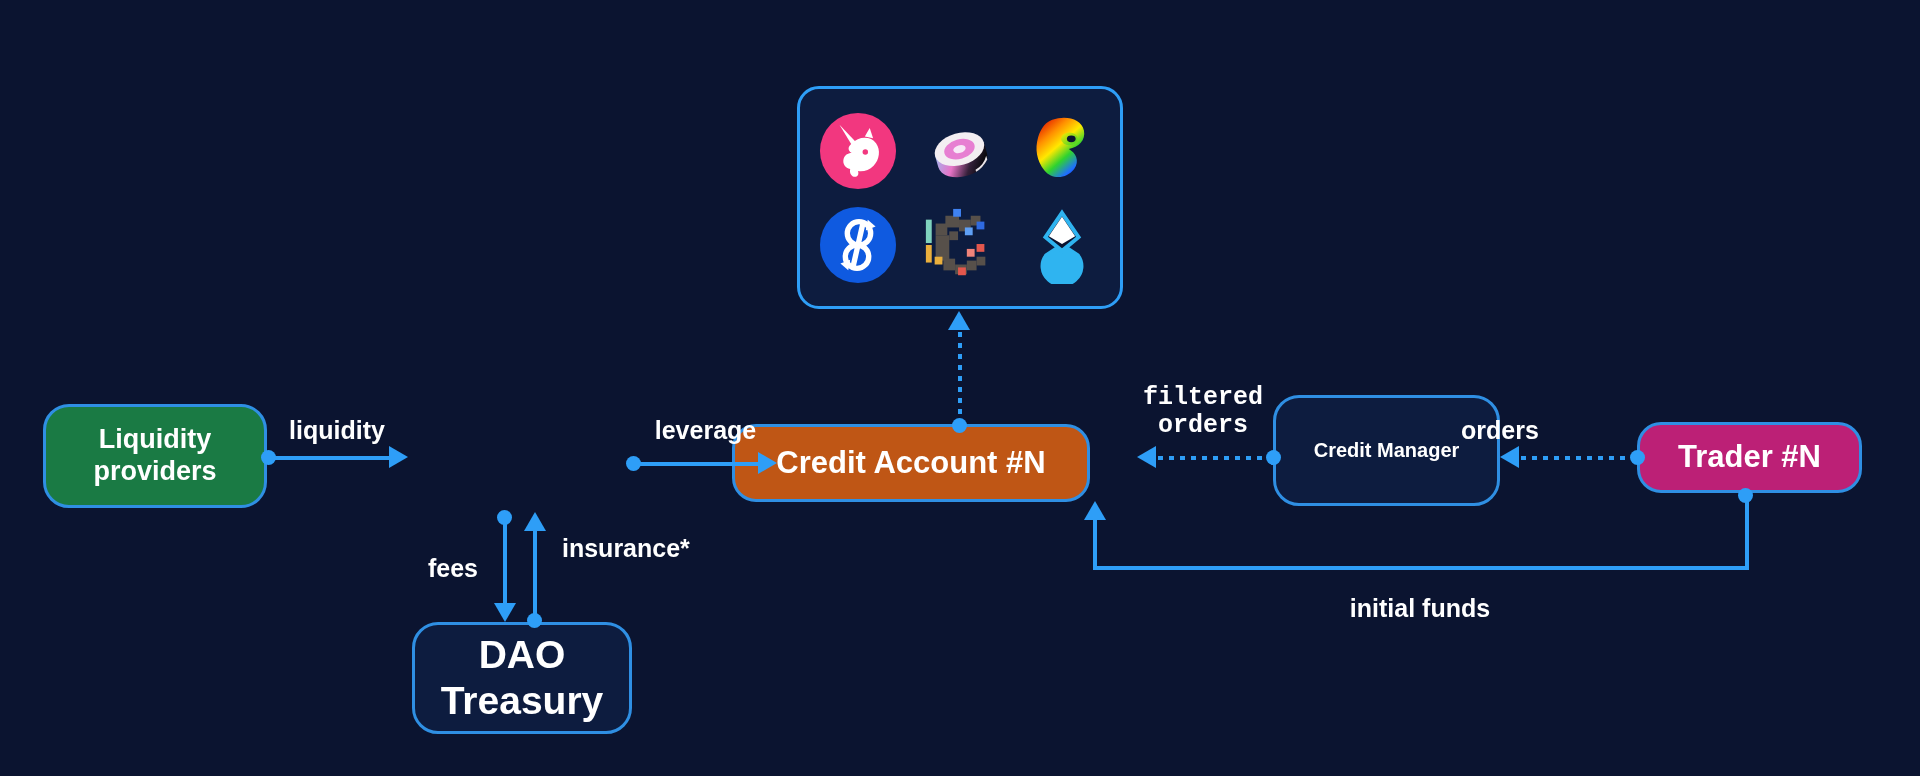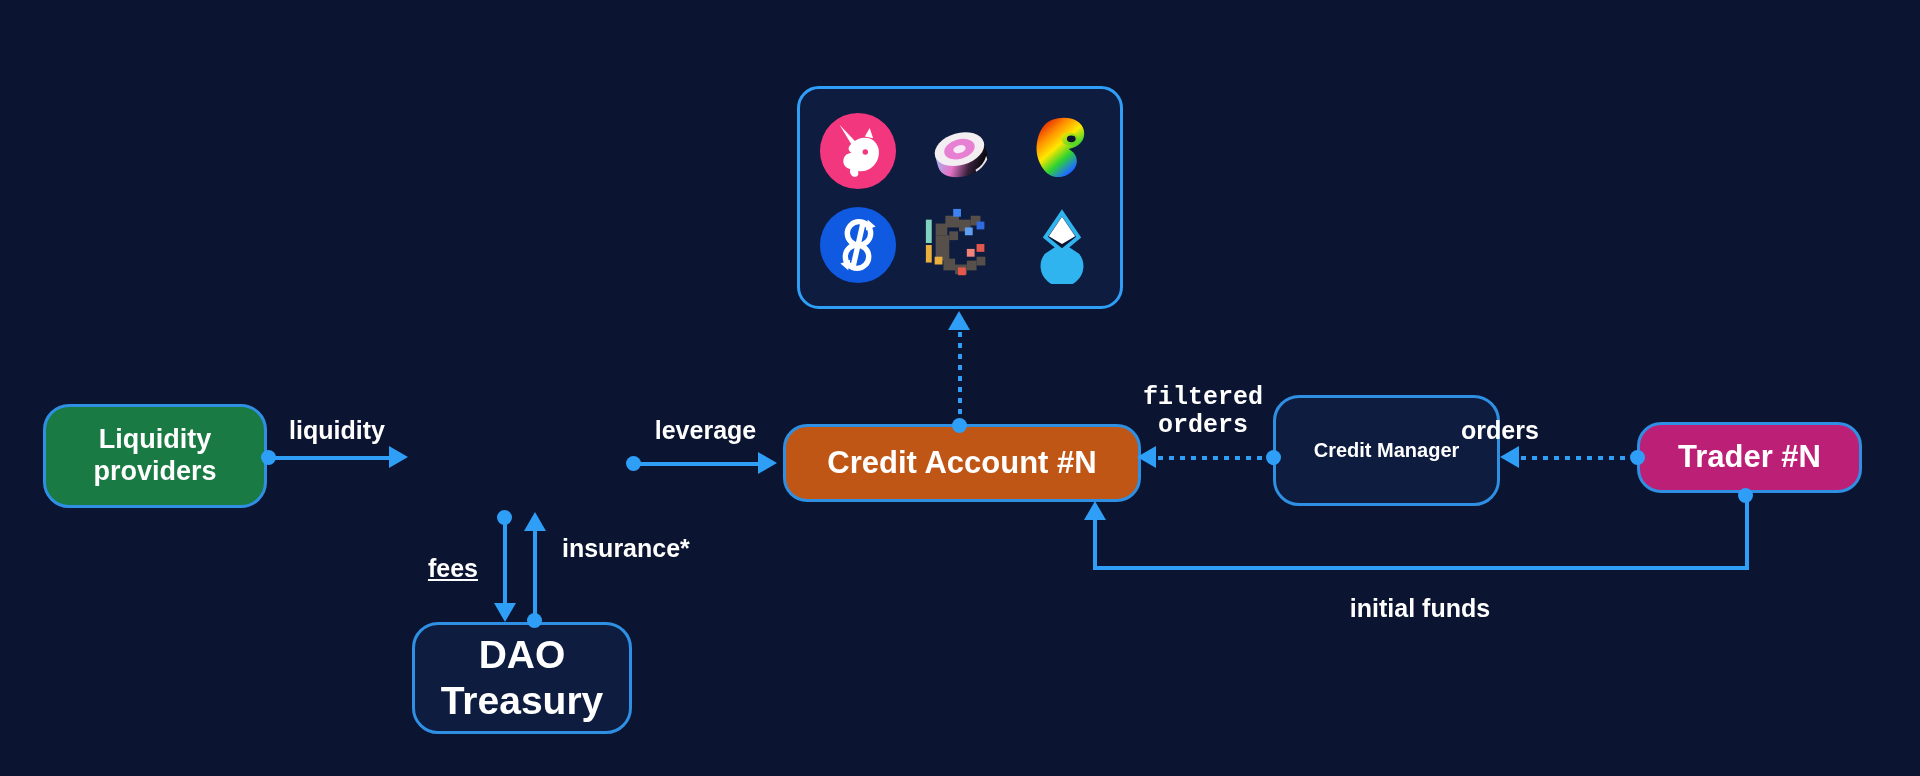--- a/index.html
+++ b/index.html
@@ -130,21 +130,21 @@
         <path d="M22.5 49 A22 21 0 1 0 57.5 49 L40 37.5 Z" fill="#2fb4f0"></path>
         <polygon points="40,7 57,32 40,46 23,32" fill="#0b1430" stroke="#2fb4f0" stroke-width="4"></polygon>
         <polygon points="40,11 53.5,31 40,39 26.5,31" fill="#ffffff"></polygon>
       </svg>
     </div>
   </div>
 
   <div class="node" style="left:43px;top:404px;width:224px;height:104px;background:var(--green);font-size:27px;padding:0 26px;">Liquidity providers</div>
 
 
-  <div class="node" style="left:783px;top:424px;width:358px;height:78px;background:var(--orange);font-size:31px;border-radius:24px;white-space:nowrap;">Credit Account #N</div>
+  <div class="node" style="left:732px;top:424px;width:358px;height:78px;background:var(--orange);font-size:31px;border-radius:24px;white-space:nowrap;">Credit Account #N</div>
 
   <div class="node" style="left:1273px;top:395px;width:227px;height:111px;background:var(--panel);font-size:20px;padding:0 34px;">Credit Manager</div>
 
   <div class="node" style="left:1637px;top:422px;width:225px;height:71px;background:var(--magenta);font-size:31px;border-radius:24px;white-space:nowrap;">Trader #N</div>
 
   <div class="node" style="left:412px;top:622px;width:220px;height:112px;background:var(--panel);font-size:39px;padding:0 34px;">DAO Treasury</div>
 
   <div class="line" style="left:267px;top:456px;width:130px;height:4px;"></div>
   <div class="dot" style="left:261px;top:450px;"></div>
   <div class="arr right" style="left:389px;top:446px;"></div>
@@ -155,21 +155,21 @@
   <div class="arr right" style="left:758px;top:452px;"></div>
   <div class="label" style="left:628px;top:416px;width:155px;">leverage</div>
 
   <div class="dotted-v" style="left:958px;top:332px;height:90px;"></div>
   <div class="dot" style="left:952px;top:418px;"></div>
   <div class="arr up" style="left:948px;top:311px;"></div>
 
   <div class="line" style="left:503px;top:516px;width:4px;height:88px;"></div>
   <div class="dot" style="left:497px;top:510px;"></div>
   <div class="arr down" style="left:494px;top:603px;"></div>
-  <div class="label" style="left:368px;top:554px;width:110px;text-align:right;text-decoration:underline;">fees</div>
+  <div class="label" style="left:368px;top:554px;width:110px;text-align:right;">fees</div>
 
   <div class="line" style="left:533px;top:531px;width:4px;height:90px;"></div>
   <div class="dot" style="left:527px;top:613px;"></div>
   <div class="arr up" style="left:524px;top:512px;"></div>
   <div class="label" style="left:562px;top:534px;width:190px;text-align:left;">insurance*</div>
 
   <div class="dotted-h" style="left:1158px;top:456px;width:108px;"></div>
   <div class="dot" style="left:1266px;top:450px;"></div>
   <div class="arr left" style="left:1137px;top:446px;"></div>
   <div class="label" style="left:1138px;top:384px;width:130px;font-family:Liberation Mono, monospace;">filtered orders</div>

